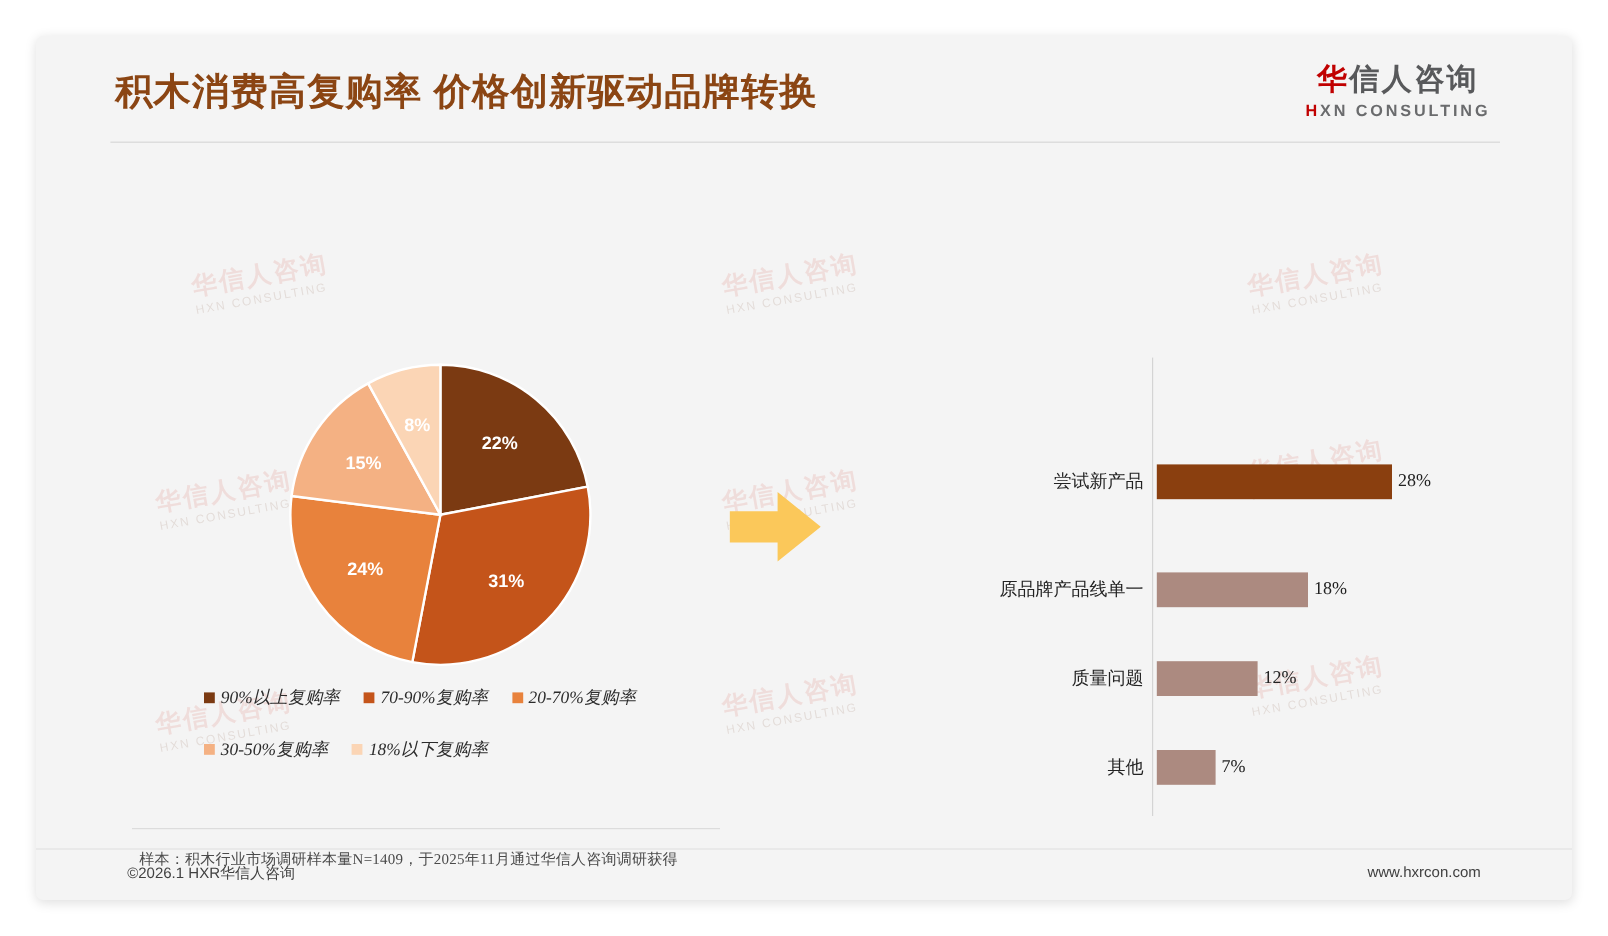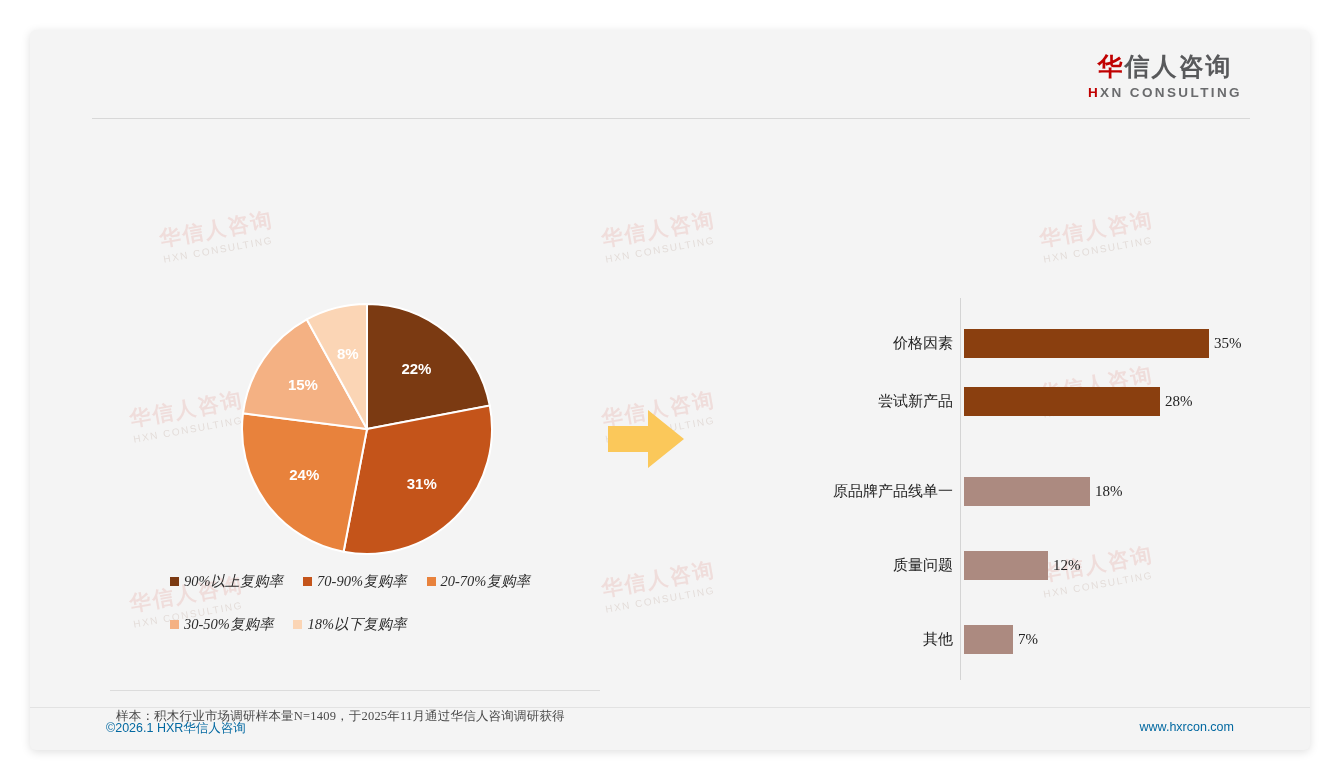--- a/index.html
+++ b/index.html
@@ -238,21 +238,21 @@
     left: 0;
     top: 677px;
     width: 100%;
     height: 1px;
     background: #e2e2e2;
   }
   .footer-left, .footer-right {
     position: absolute;
     top: 690px;
     font-size: 12.5px;
-    color: #0369a1;
+    color: #404040;
     white-space: nowrap;
   }
   .footer-left  { left: 76px; }
   .footer-right { right: 76px; }
 </style>
 </head>
 <body>
 
 <div class="slide">
 
@@ -260,20 +260,21 @@
   <div class="wm" style="left:572px; top:185px;"><span>华信人咨询</span><span class="sub">HXN CONSULTING</span></div>
   <div class="wm" style="left:1010px; top:185px;"><span>华信人咨询</span><span class="sub">HXN CONSULTING</span></div>
   <div class="wm" style="left:100px; top:365px;"><span>华信人咨询</span><span class="sub">HXN CONSULTING</span></div>
   <div class="wm" style="left:572px; top:365px;"><span>华信人咨询</span><span class="sub">HXN CONSULTING</span></div>
   <div class="wm" style="left:1010px; top:340px;"><span>华信人咨询</span><span class="sub">HXN CONSULTING</span></div>
   <div class="wm" style="left:100px; top:550px;"><span>华信人咨询</span><span class="sub">HXN CONSULTING</span></div>
   <div class="wm" style="left:572px; top:535px;"><span>华信人咨询</span><span class="sub">HXN CONSULTING</span></div>
   <div class="wm" style="left:1010px; top:520px;"><span>华信人咨询</span><span class="sub">HXN CONSULTING</span></div>
 
   <div class="header">
+    <div class="title">积木消费高复购率 价格创新驱动品牌转换</div>
     <div class="logo">
       <div class="logo-cn"><span class="hx">华</span><span>信人咨询</span></div>
       <div class="logo-en"><span class="h">H</span><span>XN CONSULTING</span></div>
     </div>
     <div class="header-rule"></div>
   </div>
 
 
   <div class="pie-wrap">
     <svg class="pie-svg" id="pie-svg" width="254" height="254" viewBox="0 0 254 254">
@@ -318,25 +319,20 @@
   </div>
 
   <div class="arrow">
     <svg width="76" height="62" viewBox="0 0 76 62">
       <polygon points="0,18 40,18 40,2 76,31 40,60 40,44 0,44" fill="#fbc85a"></polygon>
     </svg>
   </div>
 
   <div class="barchart" id="barchart">
     <div class="bar-axis"></div>
-  <div class="bar-row" style="top: 26px;">
-        <div class="bar-cat">价格因素</div>
-        <div class="bar-fill" style="width: 245px; background: rgb(138, 63, 15);"></div>
-        <div class="bar-val">35%</div>
-      </div>
       <div class="bar-row" style="top: 84px;">
         <div class="bar-cat">尝试新产品</div>
         <div class="bar-fill" style="width: 196px; background: rgb(138, 63, 15);"></div>
         <div class="bar-val">28%</div>
       </div>
       <div class="bar-row" style="top: 174px;">
         <div class="bar-cat">原品牌产品线单一</div>
         <div class="bar-fill" style="width: 126px; background: rgb(172, 138, 128);"></div>
         <div class="bar-val">18%</div>
       </div>

